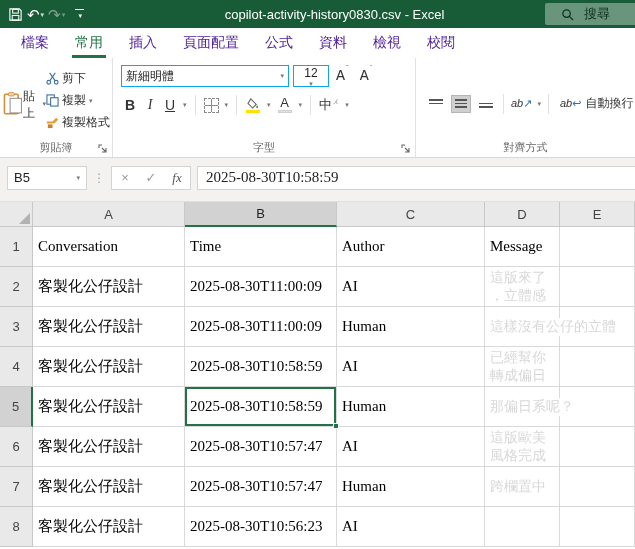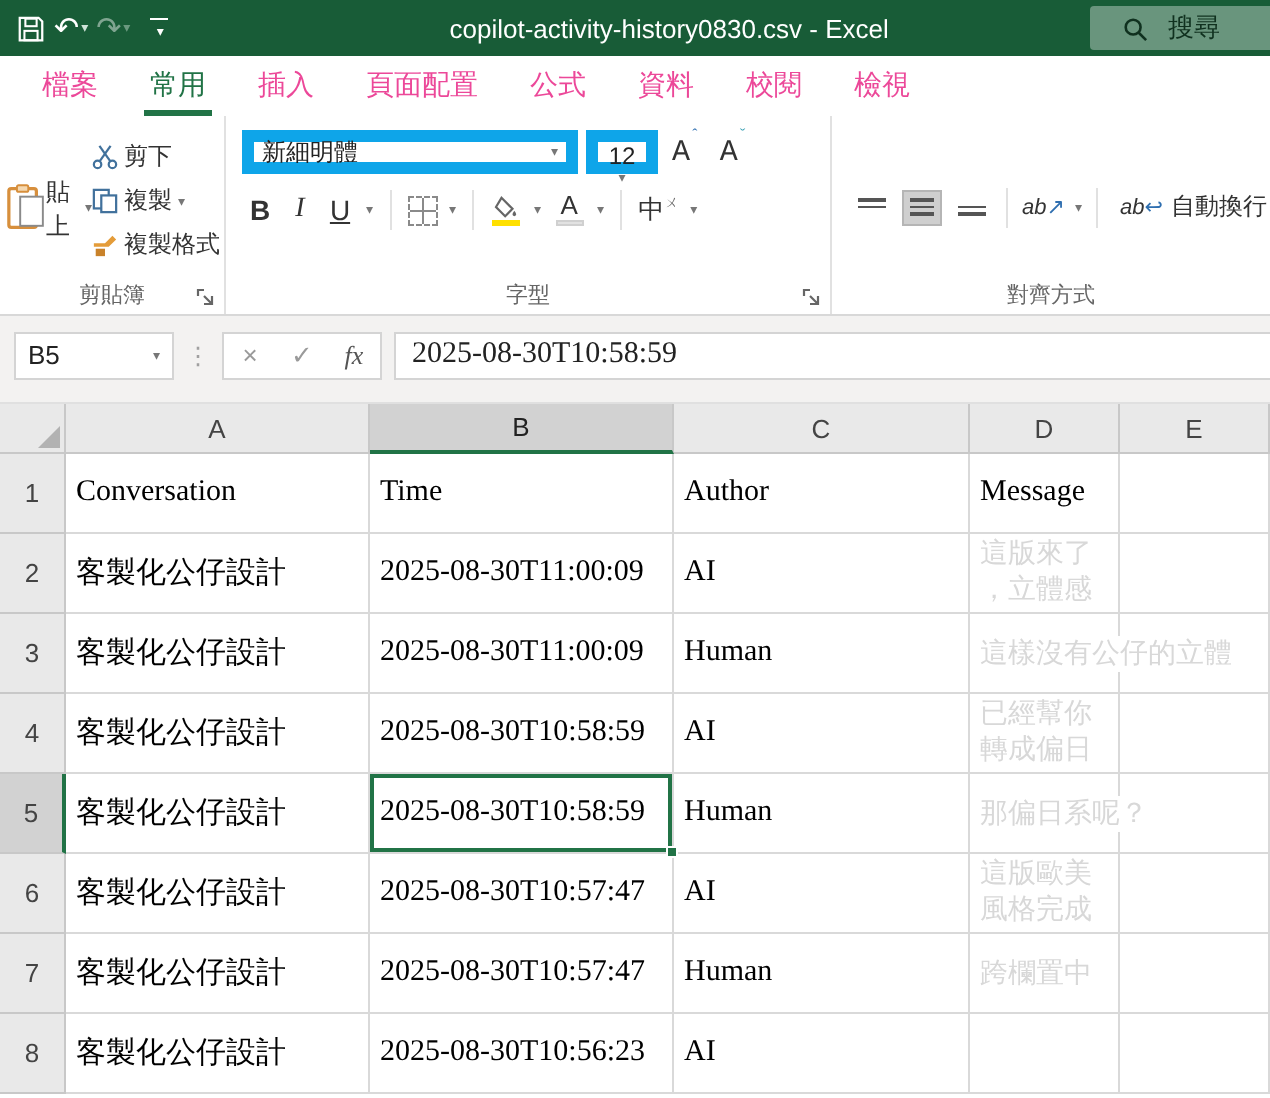--- a/index.html
+++ b/index.html
@@ -16,21 +16,21 @@
   .qat .more .bar { width:9px; height:1px; background:#fff; margin-bottom:2px; }
   .qat .more .chev { font-size:7px; color:#fff; }
   .tb-title { flex:1; text-align:center; font-size:13px; color:#fff; white-space:nowrap;
     overflow:hidden; padding-left:40px; }
   .search-pill { width:92px; height:22px; margin-right:-2px; background:#69957d; border-radius:2px;
     display:flex; align-items:center; gap:10px; padding-left:16px; color:#10311f; font-size:13px; }
 
   
   .tabs { height:30px; background:#fff; display:flex; align-items:stretch; padding-left:8px; }
   .tab { position:relative; display:flex; align-items:center; padding:0 13px; font-size:14px;
-    color:#ec4899; cursor:default; }
+    color:#4c1d95; cursor:default; }
   .tab.active { color:#217346; }
   .tab.active::after { content:""; position:absolute; left:10px; right:10px; bottom:0;
     height:3px; background:#217346; }
 
   
   .ribbon { height:100px; background:#fff; border-bottom:1px solid #d8d8d8; display:flex; }
   .rgroup { position:relative; height:100%; padding:4px 2px 16px 2px; }
   .rgroup + .rgroup { border-left:1px solid #e1e1e1; }
   .glabel { position:absolute; bottom:2px; left:0; right:0; text-align:center; font-size:11px; color:#666; }
   .launcher { position:absolute; bottom:3px; right:4px; width:10px; height:10px; }
@@ -39,21 +39,21 @@
   
   .g-clip { width:112px; display:flex; }
   .paste-big { width:46px; display:flex; flex-direction:row; align-items:center; padding-top:4px; }
   .paste-big .lbl { font-size:12px; color:#333; margin-top:2px; }
   .clip-col { display:flex; flex-direction:column; justify-content:flex-start; gap:5px; padding-top:8px; }
   .small-btn { display:flex; align-items:center; gap:3px; font-size:12px; color:#333; white-space:nowrap; }
 
   
   .g-font { width:303px; display:flex; flex-direction:column; }
   .font-row1 { display:flex; align-items:center; gap:4px; padding:3px 2px 0 6px; }
-  .combo { height:22px; border:6px solid #0ea5e9; background:#fff; display:flex; align-items:center;
+  .combo { height:22px; border:1px solid #0ea5e9; background:#fff; display:flex; align-items:center;
     font-size:12px; color:#222; padding:0 4px; justify-content:space-between; }
   .combo.name { width:168px; }
   .combo.size { width:36px;flex-direction:column; }
   .bigA { font-size:15px; color:#333; position:relative; padding:0 3px;font-family:Liberation Mono, monospace; }
   .bigA sup { font-size:8px; color:#2f6fb0; position:relative; top:-4px; left:0px; }
   .bigA.shrink sup { color:#2e9bb0; }
   .font-row2 { display:flex; align-items:center; gap:6px; padding:8px 2px 0 8px; }
   .fmt { font-size:14px; color:#333; width:14px; text-align:center; }
   .fmt.b { font-weight:bold; }
   .fmt.i { font-style:italic; font-family:"Liberation Serif", serif; }
@@ -165,22 +165,22 @@
   </div>
 </div>
 
 <div class="tabs">
   <div class="tab">檔案</div>
   <div class="tab active">常用</div>
   <div class="tab">插入</div>
   <div class="tab">頁面配置</div>
   <div class="tab">公式</div>
   <div class="tab">資料</div>
+  <div class="tab">檢視</div>
   <div class="tab">校閱</div>
-  <div class="tab">檢視</div>
 </div>
 
 <div class="ribbon">
 
   <div class="rgroup g-clip">
     <div class="paste-big">
       <svg width="26" height="30" viewBox="0 0 26 30">
           <rect x="3" y="3" width="17" height="24" rx="1.5" fill="none" stroke="#d78f3c" stroke-width="2"></rect>
           <rect x="8" y="1" width="7" height="4" rx="1" fill="#f5d8b0" stroke="#d78f3c" stroke-width="1.2"></rect>
           <rect x="10" y="8" width="14" height="18" fill="#fff" stroke="#8a8a8a" stroke-width="1.2"></rect>

